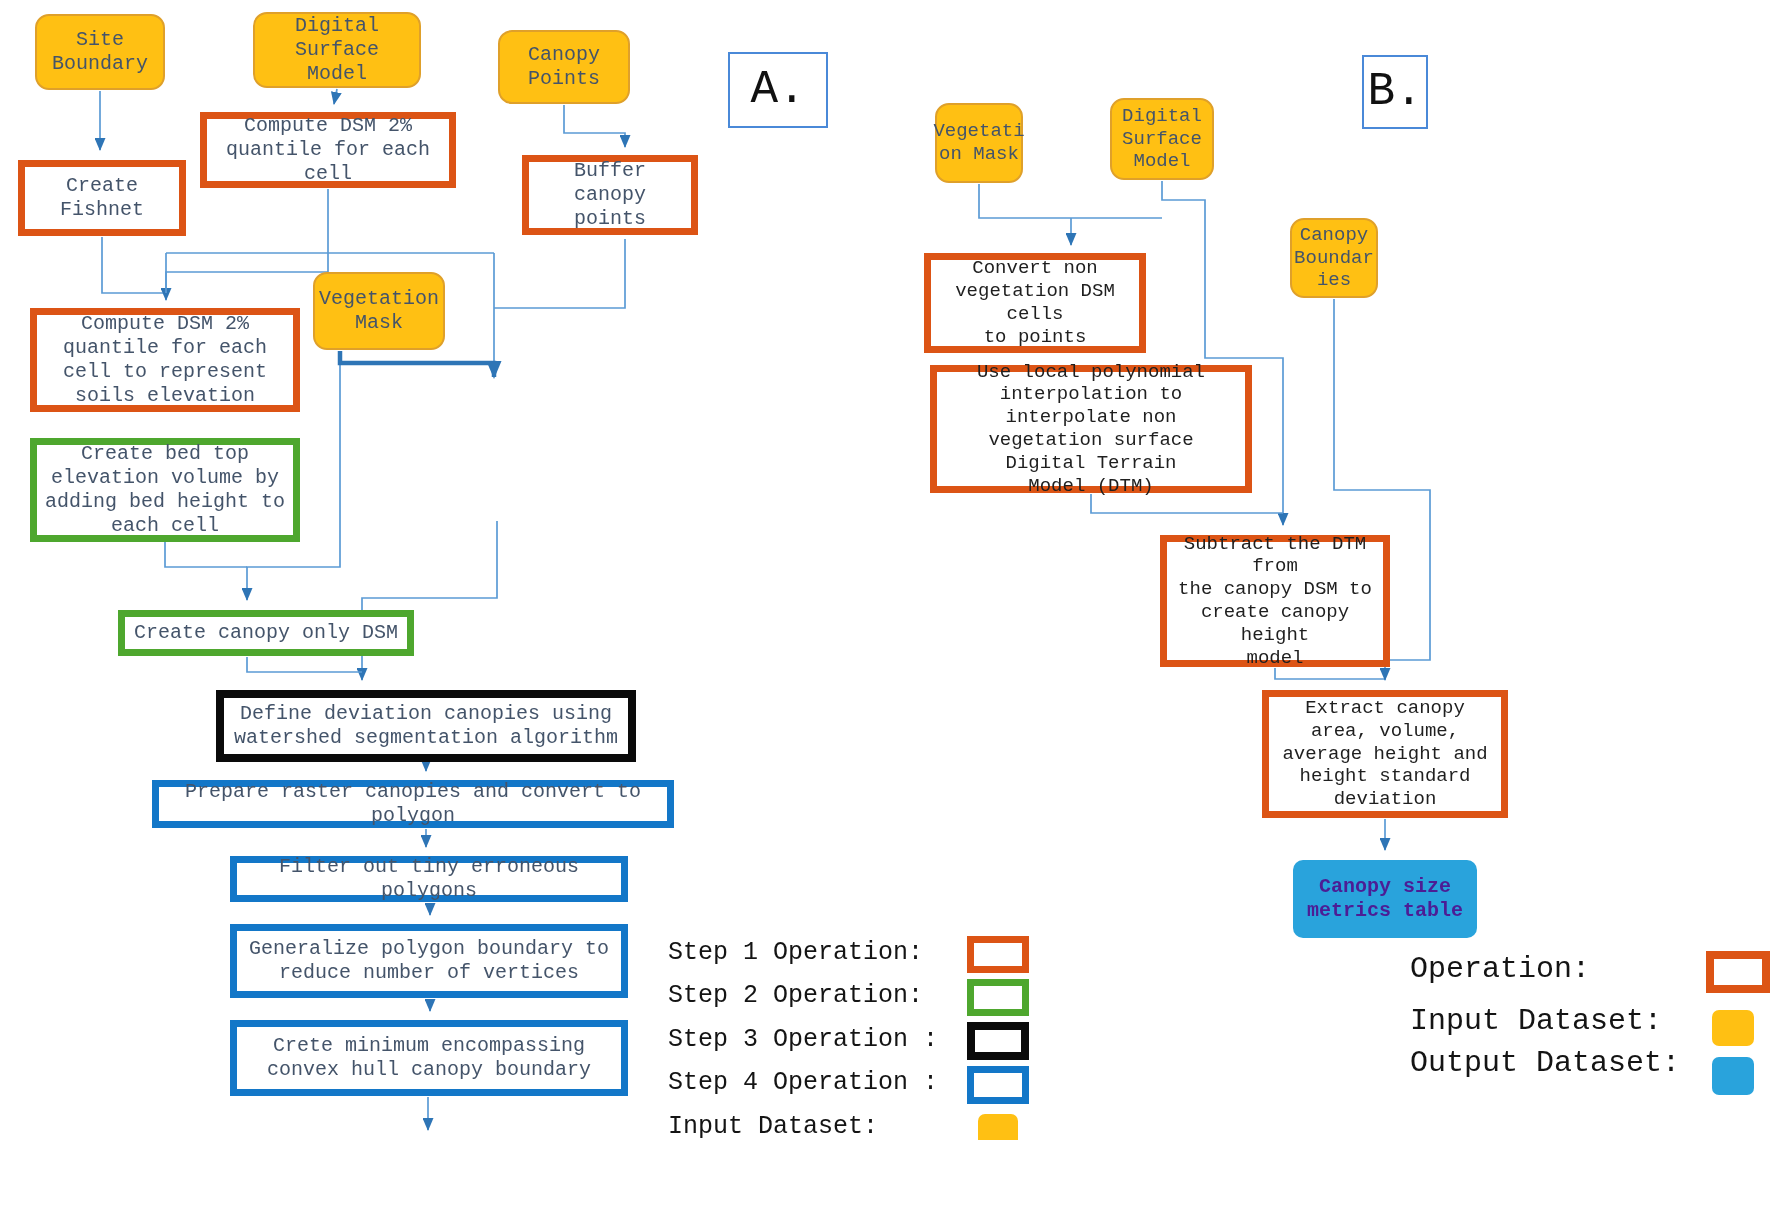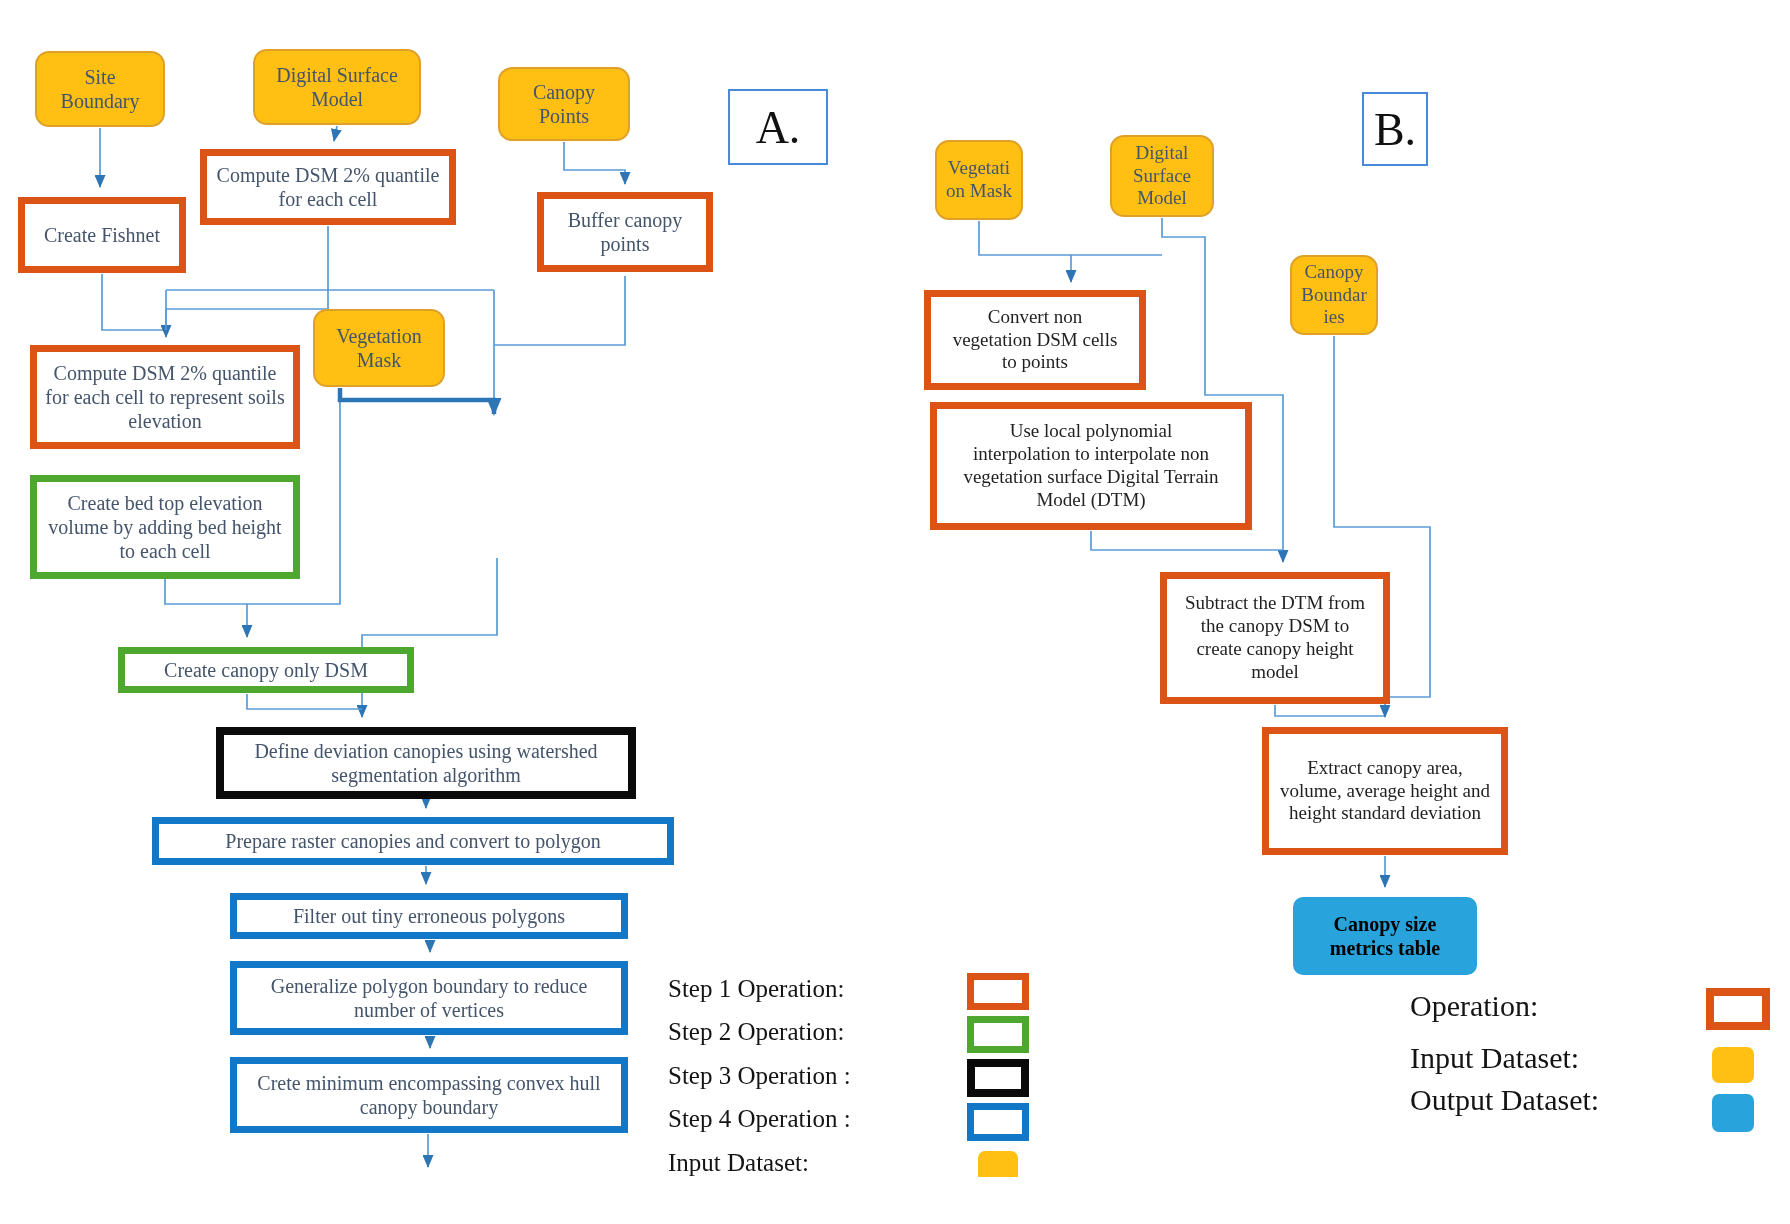--- a/index.html
+++ b/index.html
@@ -4,22 +4,21 @@
 <style>
   :root{
     --orange:#DC5415; --green:#4EA72E; --black-op:#0A0A0A; --blue:#1377C8;
     --input-yellow:#FFC013; --output-blue:#29A3DC;
     --wire:#5B9BD5; --wire-bold:#2E75B6;
     --ink-a:#44546A; --ink-b:#1F1F1F; --legend-ink:#141414;
   }
   html,body{margin:0;padding:0;background:#ffffff;}
   .canvas{
     position:relative;width:1790px;height:1140px;background:#ffffff;overflow:hidden;
-    font-family:Liberation Serif, serif;
-    margin-top:37px;
+    font-family:Liberation Mono, monospace;
   }
   .wires{position:absolute;left:0;top:0;width:1790px;height:1224px;pointer-events:none;}
   .wires path{fill:none;}
   .thin{stroke:var(--wire);stroke-width:1.7px;}
   .thick{stroke:var(--wire-bold);stroke-width:4.5px;}
   .node{
     position:absolute;display:flex;align-items:center;justify-content:center;
     text-align:center;box-sizing:border-box;background:#fff;
     color:var(--ink-a);font-size:20px;line-height:1.2;padding:2px 6px;
     white-space:pre-line;
@@ -28,21 +27,21 @@
     background:var(--input-yellow);border:2px solid #DFA02A;border-radius:14px;
     color:var(--ink-a);font-weight:400;
   }
   .op-o{border:7px solid var(--orange);}
   .op-g{border:7px solid var(--green);}
   .op-k{border:8px solid var(--black-op);}
   .op-b{border:7px solid var(--blue);}
   .dark{color:var(--ink-b);font-size:19px;}
   .out{
     background:var(--output-blue);border:none;border-radius:10px;
-    color:#000000;font-weight:700;font-size:21px;
+    color:#4c1d95;font-weight:700;font-size:21px;
   }
   .panel-label{
     position:absolute;display:flex;align-items:center;justify-content:center;
     box-sizing:border-box;border:2.5px solid #4A89D8;background:#fff;
     color:#111;font-size:46px;font-weight:500;
   }
   .legend-row{position:absolute;color:var(--legend-ink);font-size:25px;white-space:nowrap;}
   .lg-b .legend-row{font-size:30px;}
   .swatch{position:absolute;box-sizing:border-box;}
   .sw-outline{background:#fff;}
@@ -103,21 +102,21 @@
 
   <div class="node ds" style="left:498px;top:30px;width:132px;height:74px">Canopy
 Points</div>
 
   <div class="panel-label" style="left:728px;top:52px;width:100px;height:76px">A.</div>
 
   <div class="node op-o" style="left:200px;top:112px;width:256px;height:76px">Compute DSM 2% quantile for each cell</div>
 
   <div class="node op-o" style="left:18px;top:160px;width:168px;height:76px">Create Fishnet</div>
 
-  <div class="node op-o" style="left:537px;top:155px;width:176px;height:80px">Buffer canopy points</div>
+  <div class="node op-o" style="left:522px;top:155px;width:176px;height:80px">Buffer canopy points</div>
 
   <div class="node ds" style="left:313px;top:272px;width:132px;height:78px">Vegetation
 Mask</div>
 
   <div class="node op-o" style="left:30px;top:308px;width:270px;height:104px">Compute DSM 2% quantile for each cell to represent soils elevation</div>
 
 
   <div class="node op-g" style="left:30px;top:438px;width:270px;height:104px">Create bed top elevation volume by adding bed height to each cell</div>
 
   <div class="node op-g" style="left:118px;top:610px;width:296px;height:46px">Create canopy only DSM</div>

